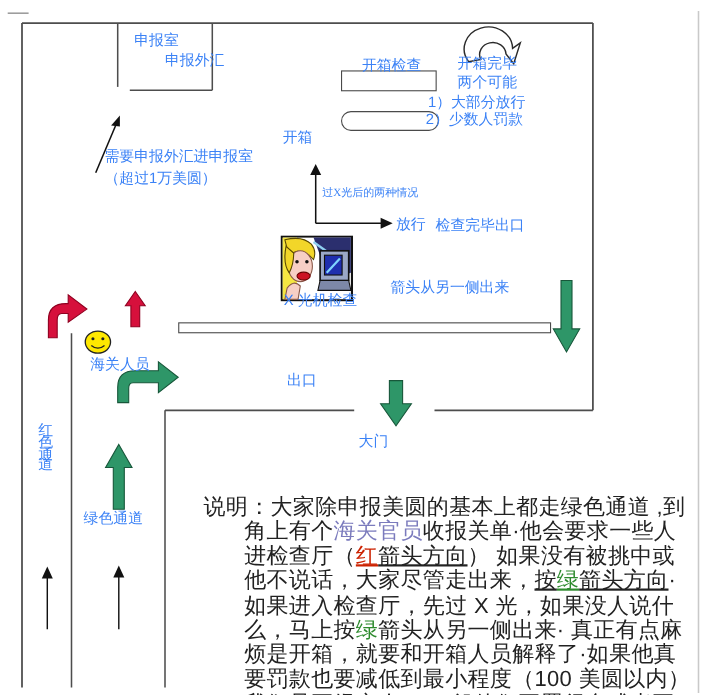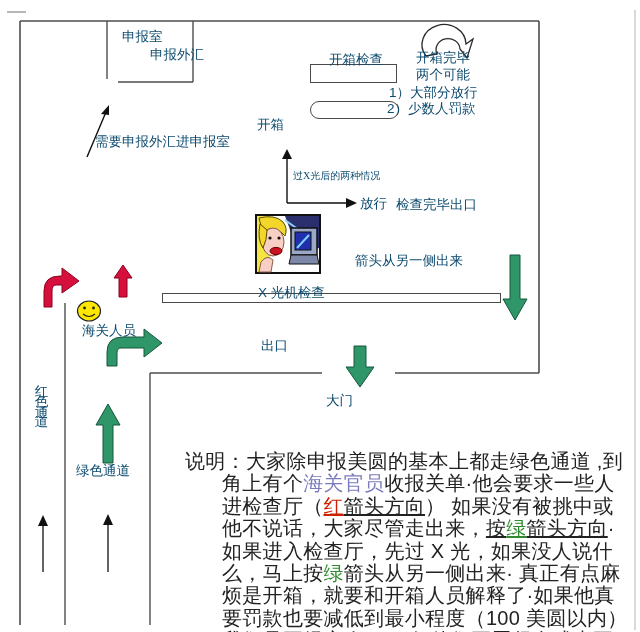--- a/index.html
+++ b/index.html
@@ -1,20 +1,20 @@
 <!DOCTYPE html>
 <html><head>
 <meta charset="utf-8">
 <style>
   html,body{margin:0;padding:0;background:#fff;}
   #stage{
     position:relative;width:640px;height:632px;background:#ffffff;overflow:hidden;
     font-family:"Liberation Sans","DejaVu Sans",sans-serif;color:#1a1a1a;
   }
-  .lbl{position:absolute;font-size:13.5px;line-height:17px;white-space:nowrap;color:#0c4a6e;font-weight:500;}
+  .lbl{position:absolute;font-size:13.5px;line-height:17px;white-space:nowrap;color:#3b82f6;font-weight:500;}
   .lbl.small{font-size:10px;font-family:Liberation Serif, serif;}
   .vtext{writing-mode:vertical-lr;text-orientation:upright;letter-spacing:10px;font-size:13.5px;font-weight:500;}
   .box{position:absolute;background:#fff;border:1px solid #4a4a4a;}
   svg{position:absolute;left:0;top:0;}
   #caption{
     position:absolute;left:185px;top:450px;width:444px;
     font-size:20px;line-height:22.4px;color:#222;font-weight:500;letter-spacing:.3px;
   }
   #caption p{margin:0;padding-left:37px;text-indent:0;}
   #caption p.first{text-indent:-37px;}
@@ -100,31 +100,32 @@
     <path d="M5,10 Q2,26 8,34 Q12,26 12,16 Z" fill="#f2d629" stroke="#5a4a00" stroke-width="1"></path>
     <circle cx="15" cy="24" r="1.6" fill="#111"></circle>
     <circle cx="24" cy="24" r="1.6" fill="#111"></circle>
     <ellipse cx="21" cy="37" rx="6" ry="3.6" fill="#cc1122" stroke="#6a0000" stroke-width="1"></ellipse>
     <path d="M6,48 Q12,40 18,46 L16,58 L4,58 Z" fill="#f7cfc5" stroke="#8a5a4a" stroke-width="1"></path>
   </svg>
 
   <div class="lbl" style="left:122px;top:28px;">申报室</div>
   <div class="lbl" style="left:122px;top:46px;margin-left:28px;">申报外汇</div>
   <div class="lbl" style="left:95px;top:133px;">需要申报外汇进申报室</div>
+  <div class="lbl" style="left:95px;top:153px;">（超过1万美圆）</div>
   <div class="lbl" style="left:329px;top:51px;">开箱检查</div>
   <div class="lbl" style="left:416px;top:49px;">开箱完毕</div>
   <div class="lbl" style="left:416px;top:66px;">两个可能</div>
   <div class="lbl" style="left:389px;top:84px;">1）大部分放行</div>
   <div class="lbl" style="left:387px;top:100px;">2）少数人罚款</div>
   <div class="lbl" style="left:257px;top:116px;">开箱</div>
   <div class="lbl small" style="left:293px;top:167px;">过X光后的两种情况</div>
   <div class="lbl" style="left:360px;top:195px;text-align:center;">放行</div>
   <div class="lbl" style="left:396px;top:196px;">检查完毕出口</div>
   <div class="lbl" style="left:355px;top:252px;">箭头从另一侧出来</div>
-  <div class="lbl" style="left:258px;top:284px;text-align:center;">X 光机检查</div>
+  <div class="lbl" style="left:258px;top:264px;text-align:center;">X 光机检查</div>
   <div class="lbl" style="left:82px;top:322px;">海关人员</div>
   <div class="lbl" style="left:261px;top:337px;">出口</div>
   <div class="lbl" style="left:326px;top:392px;">大门</div>
   <div class="lbl vtext" style="left:33px;top:374px;">红色通道</div>
   <div class="lbl" style="left:76px;top:462px;">绿色通道</div>
 
   <div id="caption">
     <p class="first"><span>说明：大家除申报美圆的基本上都走绿色通道 ,到角上有个</span><span style="color: rgb(123, 123, 189);">海关官员</span><span>收报关单·他会要求一些人进检查厅（</span><span style="color: rgb(204, 34, 0); text-decoration: underline;">红</span><span style="text-decoration: underline;">箭头方向</span><span>）  如果没有被挑中或他不说话，大家尽管走出来，</span><span style="text-decoration: underline;">按</span><span style="color: rgb(46, 139, 46); text-decoration: underline;">绿</span><span style="text-decoration: underline;">箭头方向</span><span>·</span></p>
     <p><span>如果进入检查厅，先过 X 光，如果没人说什么，马上按</span><span style="color: rgb(46, 139, 46);">绿</span><span>箭头从另一侧出来·  真正有点麻烦是开箱，就要和开箱人员解释了·如果他真 要罚款也要减低到最小程度（100 美圆以内）  我们是正经商人，一 般他们不罚很多或者不罚·  如必须罚款甚至扣货·  那只有协商了，  看看花多少小费可以解决·</span></p>
   </div>

